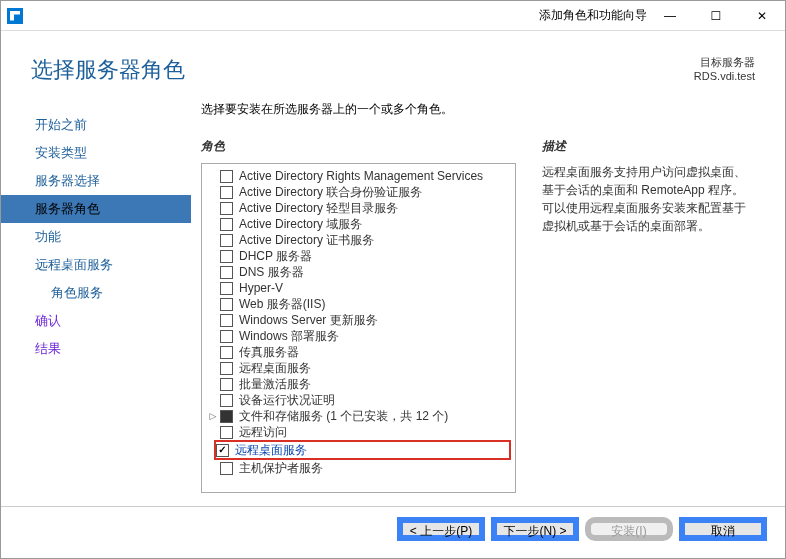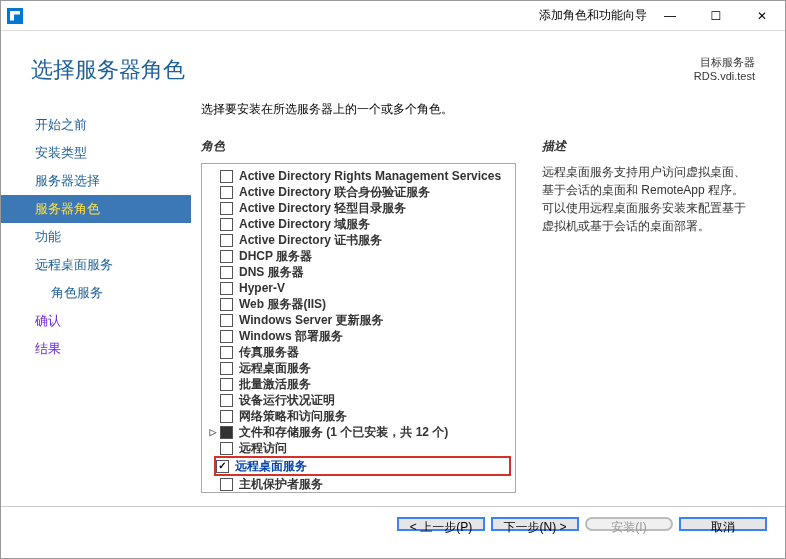--- a/index.html
+++ b/index.html
@@ -12,44 +12,44 @@
     .titlebar .ctrl { width: 46px; height: 30px; display: flex; align-items: center; justify-content: center; font-size: 12px; font-family: "Segoe MDL2 Assets", sans-serif; }
     
     .header-area { padding: 24px 30px 6px 30px; display: flex; justify-content: space-between; align-items: flex-start; }
     .page-title { font-size: 22px; font-weight: 300; color: #1d5f9a; }
     .target-info { text-align: right; font-size: 11px; color: #333; }
     
     .content { display: flex; padding: 10px 0 0 0; height: 415px; }
     
     .nav { width: 190px; padding-top: 10px; }
     .nav-item { font-size: 13px; color: #1d5f9a; padding: 5px 10px 5px 34px; cursor: pointer; }
-    .nav-item.active { background: #3b78b5; color: #fde047; }
+    .nav-item.active { background: #3b78b5; color: #000000; }
     .nav-item.disabled { color: #6d28d9; }
     .nav-sub { padding-left: 50px; }
     
     .main { flex: 1; padding: 0 20px 0 10px; }
     .instruction { font-size: 12px; color: #000000; margin-bottom: 20px; }
     .columns { display: flex; gap: 26px; }
     .roles-col { width: 315px; }
     .section-label { font-size: 12px; font-weight: bold; color: #333; margin-bottom: 8px; font-style: italic; }
     .roles-box { border: 1px solid #aaa; height: 330px; overflow-y: auto; padding: 4px 4px; background: #fff; }
-    .role-row { display: flex; align-items: center; font-size: 12px; color: #333; padding: 0 2px; line-height: 16px; gap: 2px; font-weight: bold; }
+    .role-row { display: flex; align-items: center; font-size: 12px; color: #333; padding: 0 2px; line-height: 16px; gap: 2px; }
     .role-row .caret { width: 10px; color: #666; font-size: 9px; text-align: center; }
     .role-row .chk { width: 13px; height: 13px; border: 1px solid #555; display: inline-flex; align-items: center; justify-content: center; font-size: 10px; line-height: 1; background: #fff; flex-shrink: 0; }
     .role-row .chk.filled { background: #333; }
     .role-row .chk.checked::after { content: "✓"; color: #000; font-weight: bold; }
     .role-row .lbl { padding-left: 4px; }
     .role-row.highlighted .lbl { color: #0645ad; }
     .role-row.ann { border: 2px solid #d93025; margin-left: 8px; padding: 0; }
     
     .desc-col { flex: 1; font-size: 12px; color: #333; padding-right: 10px; }
     .desc-text { margin-top: 8px; line-height: 1.5; }
     
     .footer { border-top: 1px solid #ccc; padding: 10px 18px; display: flex; justify-content: flex-end; gap: 6px; }
-    .btn { min-width: 88px; height: 14px; font-size: 12px; border: 2px solid #3b82f6; background: #e6e6e6; cursor: pointer; }
+    .btn { min-width: 88px; height: 24px; font-size: 12px; border: 6px solid #3b82f6; background: #e6e6e6; cursor: pointer; }
     .btn:disabled { color: #999; border-color: #bbb; background: #f0f0f0; cursor: default; border-radius: 10px; }
   </style>
 </head>
 <body>
 
 <div class="titlebar">
   <div class="icon"></div>
   <div class="title">添加角色和功能向导</div>
   <div class="ctrl">—</div>
   <div class="ctrl">☐</div>
@@ -151,25 +151,20 @@
               <span class="caret"></span>
               <span class="chk"></span>
               <span class="lbl">批量激活服务</span>
             </div>
             <div class="role-row">
               <span class="caret"></span>
               <span class="chk"></span>
               <span class="lbl">设备运行状况证明</span>
             </div>
             <div class="role-row">
-              <span class="caret"></span>
-              <span class="chk"></span>
-              <span class="lbl">网络策略和访问服务</span>
-            </div>
-            <div class="role-row">
               <span class="caret">▷</span>
               <span class="chk filled"></span>
               <span class="lbl">文件和存储服务 (1 个已安装，共 12 个)</span>
             </div>
             <div class="role-row">
               <span class="caret"></span>
               <span class="chk"></span>
               <span class="lbl">远程访问</span>
             </div>
             <div class="role-row highlighted ann">

